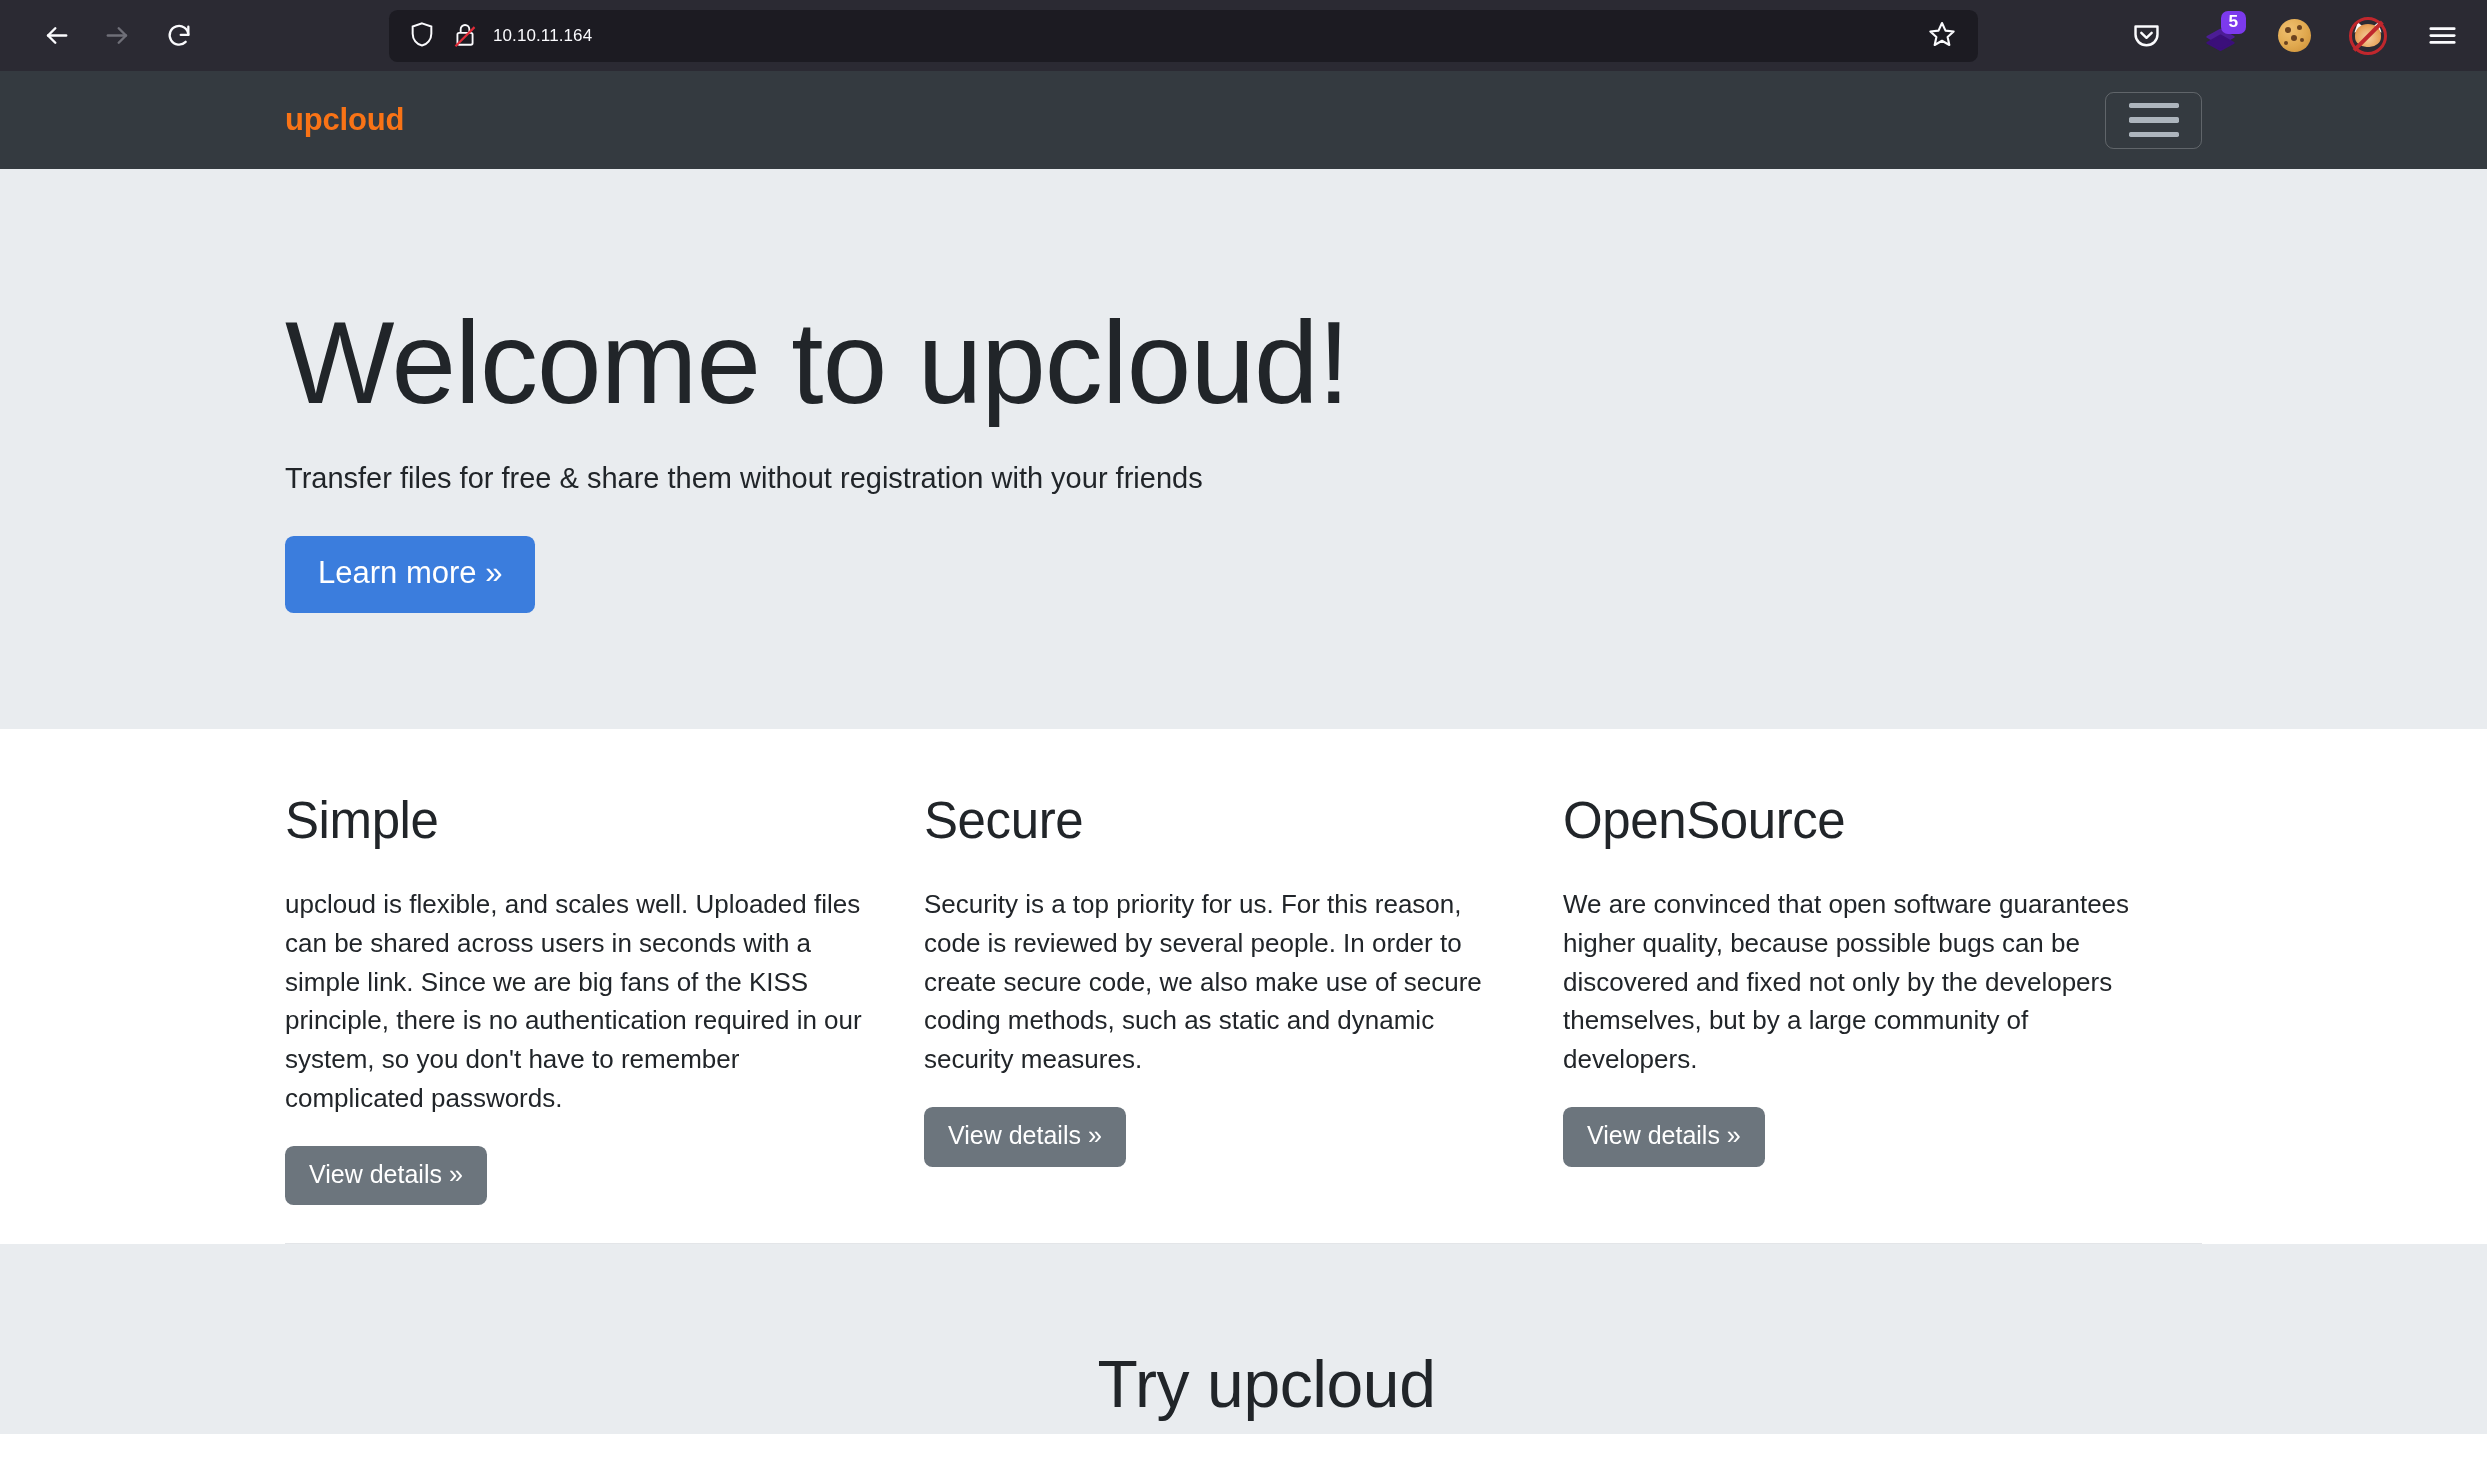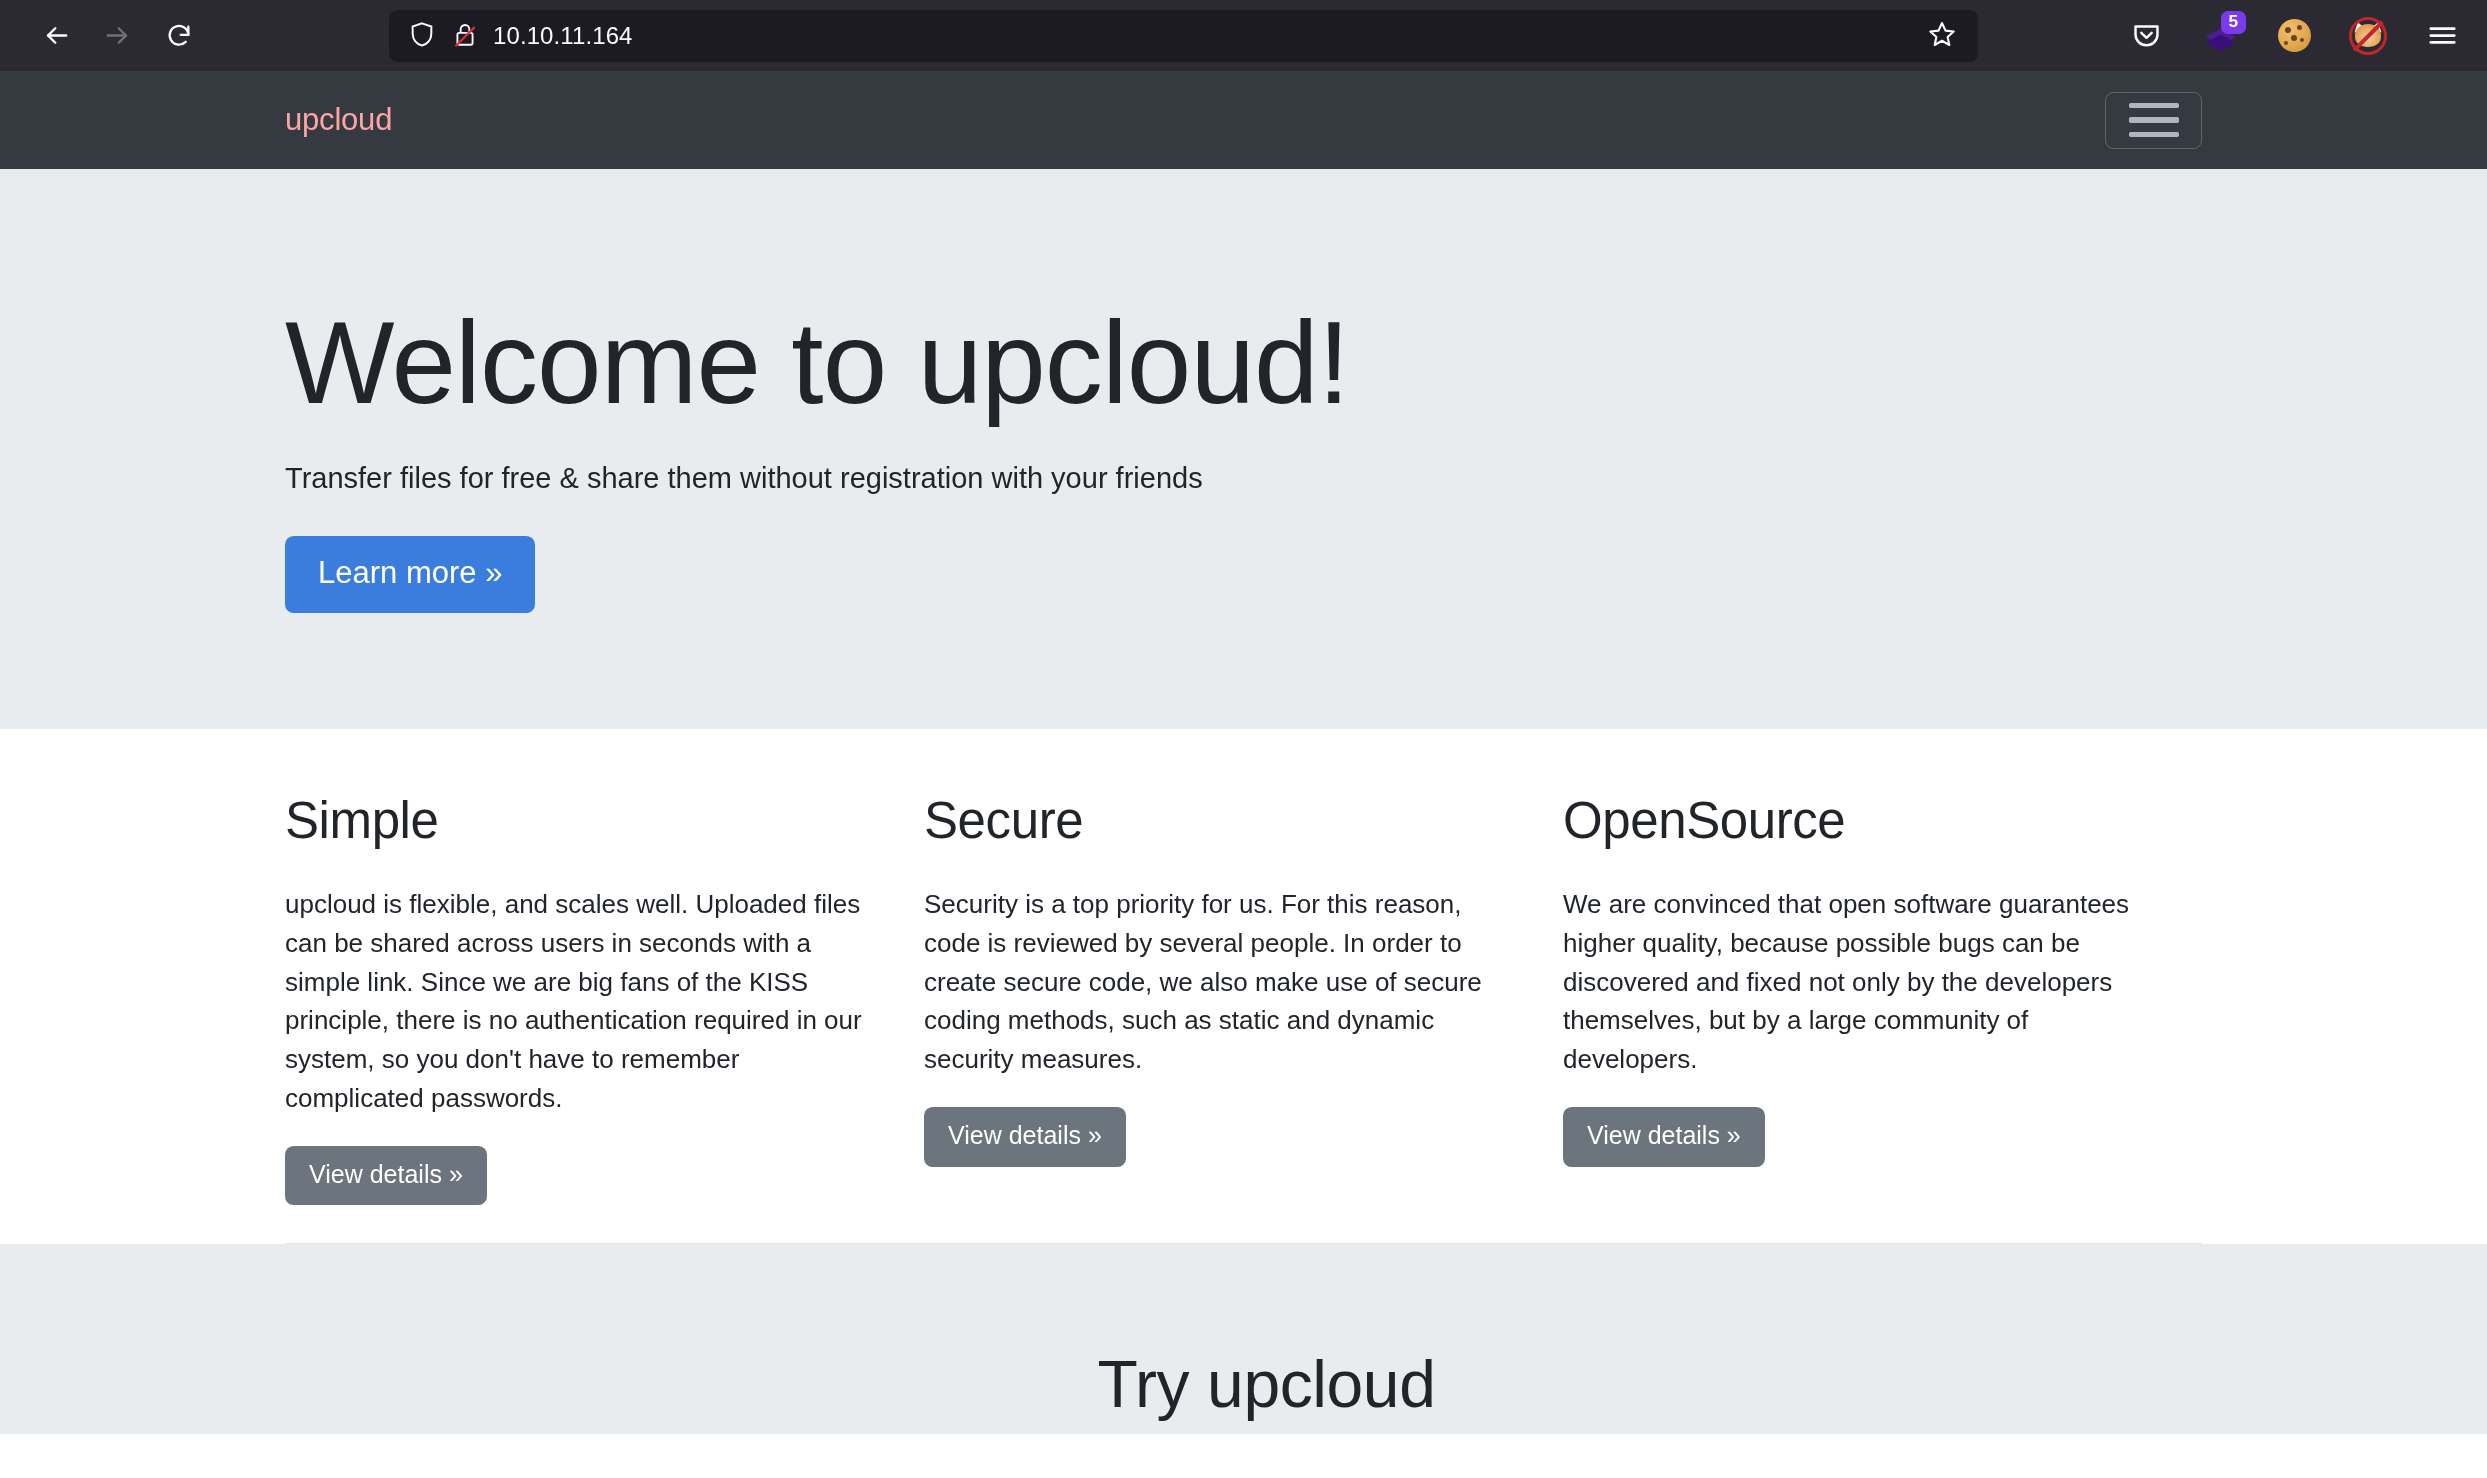--- a/index.html
+++ b/index.html
@@ -34,21 +34,21 @@
     left:389px; width:1589px;
     height:52px;
     background:#1c1b22;
     border-radius:8.6px;
     display:flex; align-items:center;
     padding:0 14px 0 19px;
   }
   .urlbar-icons{ display:flex; align-items:center; gap:15.5px; }
   .url-text{
     color:#fbfbfe;
-    font-size:24px;
+    font-size:17px;
     margin-left:15.5px;
     letter-spacing:0.1px;
     white-space:nowrap;
   }
   .urlbar-right{ margin-left:auto; display:flex; align-items:center; }
   .star-btn{ width:45px; height:45px; display:flex; align-items:center; justify-content:center; border-radius:5.2px; cursor:pointer;}
 
   .chrome-right{
     position:absolute; right:22.5px;
     display:flex; align-items:center; gap:29px;
@@ -104,23 +104,23 @@
 
   
   .site-navbar{
     background:#343a40;
     height:98px;
     display:flex; align-items:center;
     padding:0 285px;
     justify-content:space-between;
   }
   .brand{
-    color:#fca5a5;
+    color:#f97316;
     font-size:31px;
-    font-weight:normal;
+    font-weight:bold;
     letter-spacing:-0.2px;
     cursor:pointer;
   }
   .navbar-toggler{
     width:97px; height:57px;
     border:0.9px solid rgba(255,255,255,0.22);
     border-radius:8.6px;
     display:flex; flex-direction:column;
     align-items:center; justify-content:center;
     gap:9.5px;

